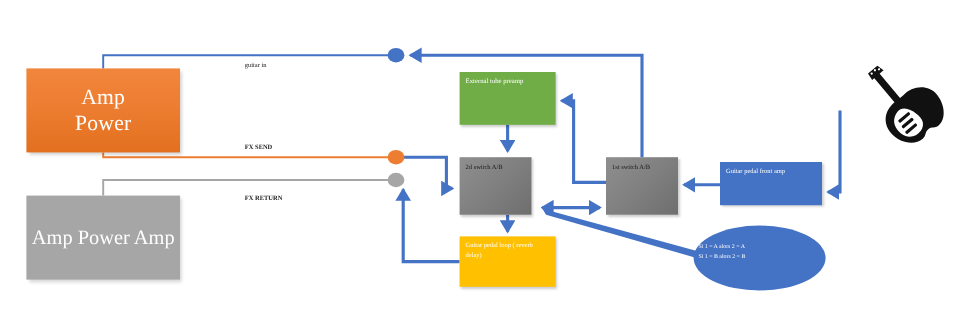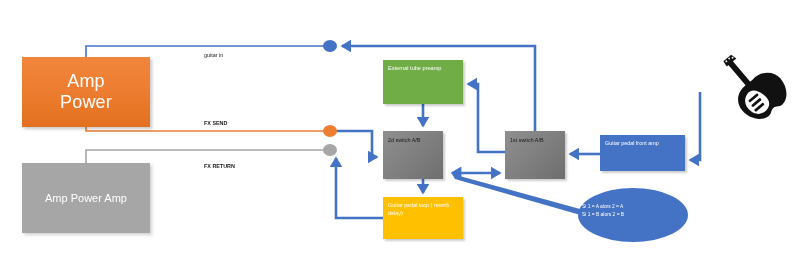--- a/index.html
+++ b/index.html
@@ -10,20 +10,21 @@
   }
   body {
     font-family: "Liberation Sans", sans-serif;
   }
   #canvas {
     position: relative;
     width: 800px;
     height: 271px;
     background: #ffffff;
     overflow: hidden;
+    font-family: Liberation Serif, serif;
   }
   #svg-layer {
     position: absolute;
     left: 0;
     top: 0;
     width: 800px;
     height: 271px;
   }
   .node {
     position: absolute;
@@ -52,21 +53,21 @@
   .amp-power {
     left: 22px;
     top: 163px;
     width: 128px;
     height: 70px;
     background: #A6A6A6;
     color: #ffffff;
     display: flex;
     align-items: center;
     justify-content: center;
-    font-size: 11px;
+    font-size: 17px;
     box-shadow: 2px 2px 3px rgba(0,0,0,.18);
   }
   
   .tube-preamp {
     left: 383px;
     top: 60px;
     width: 80px;
     height: 44px;
     background: #70AD47;
     color: #ffffff;

